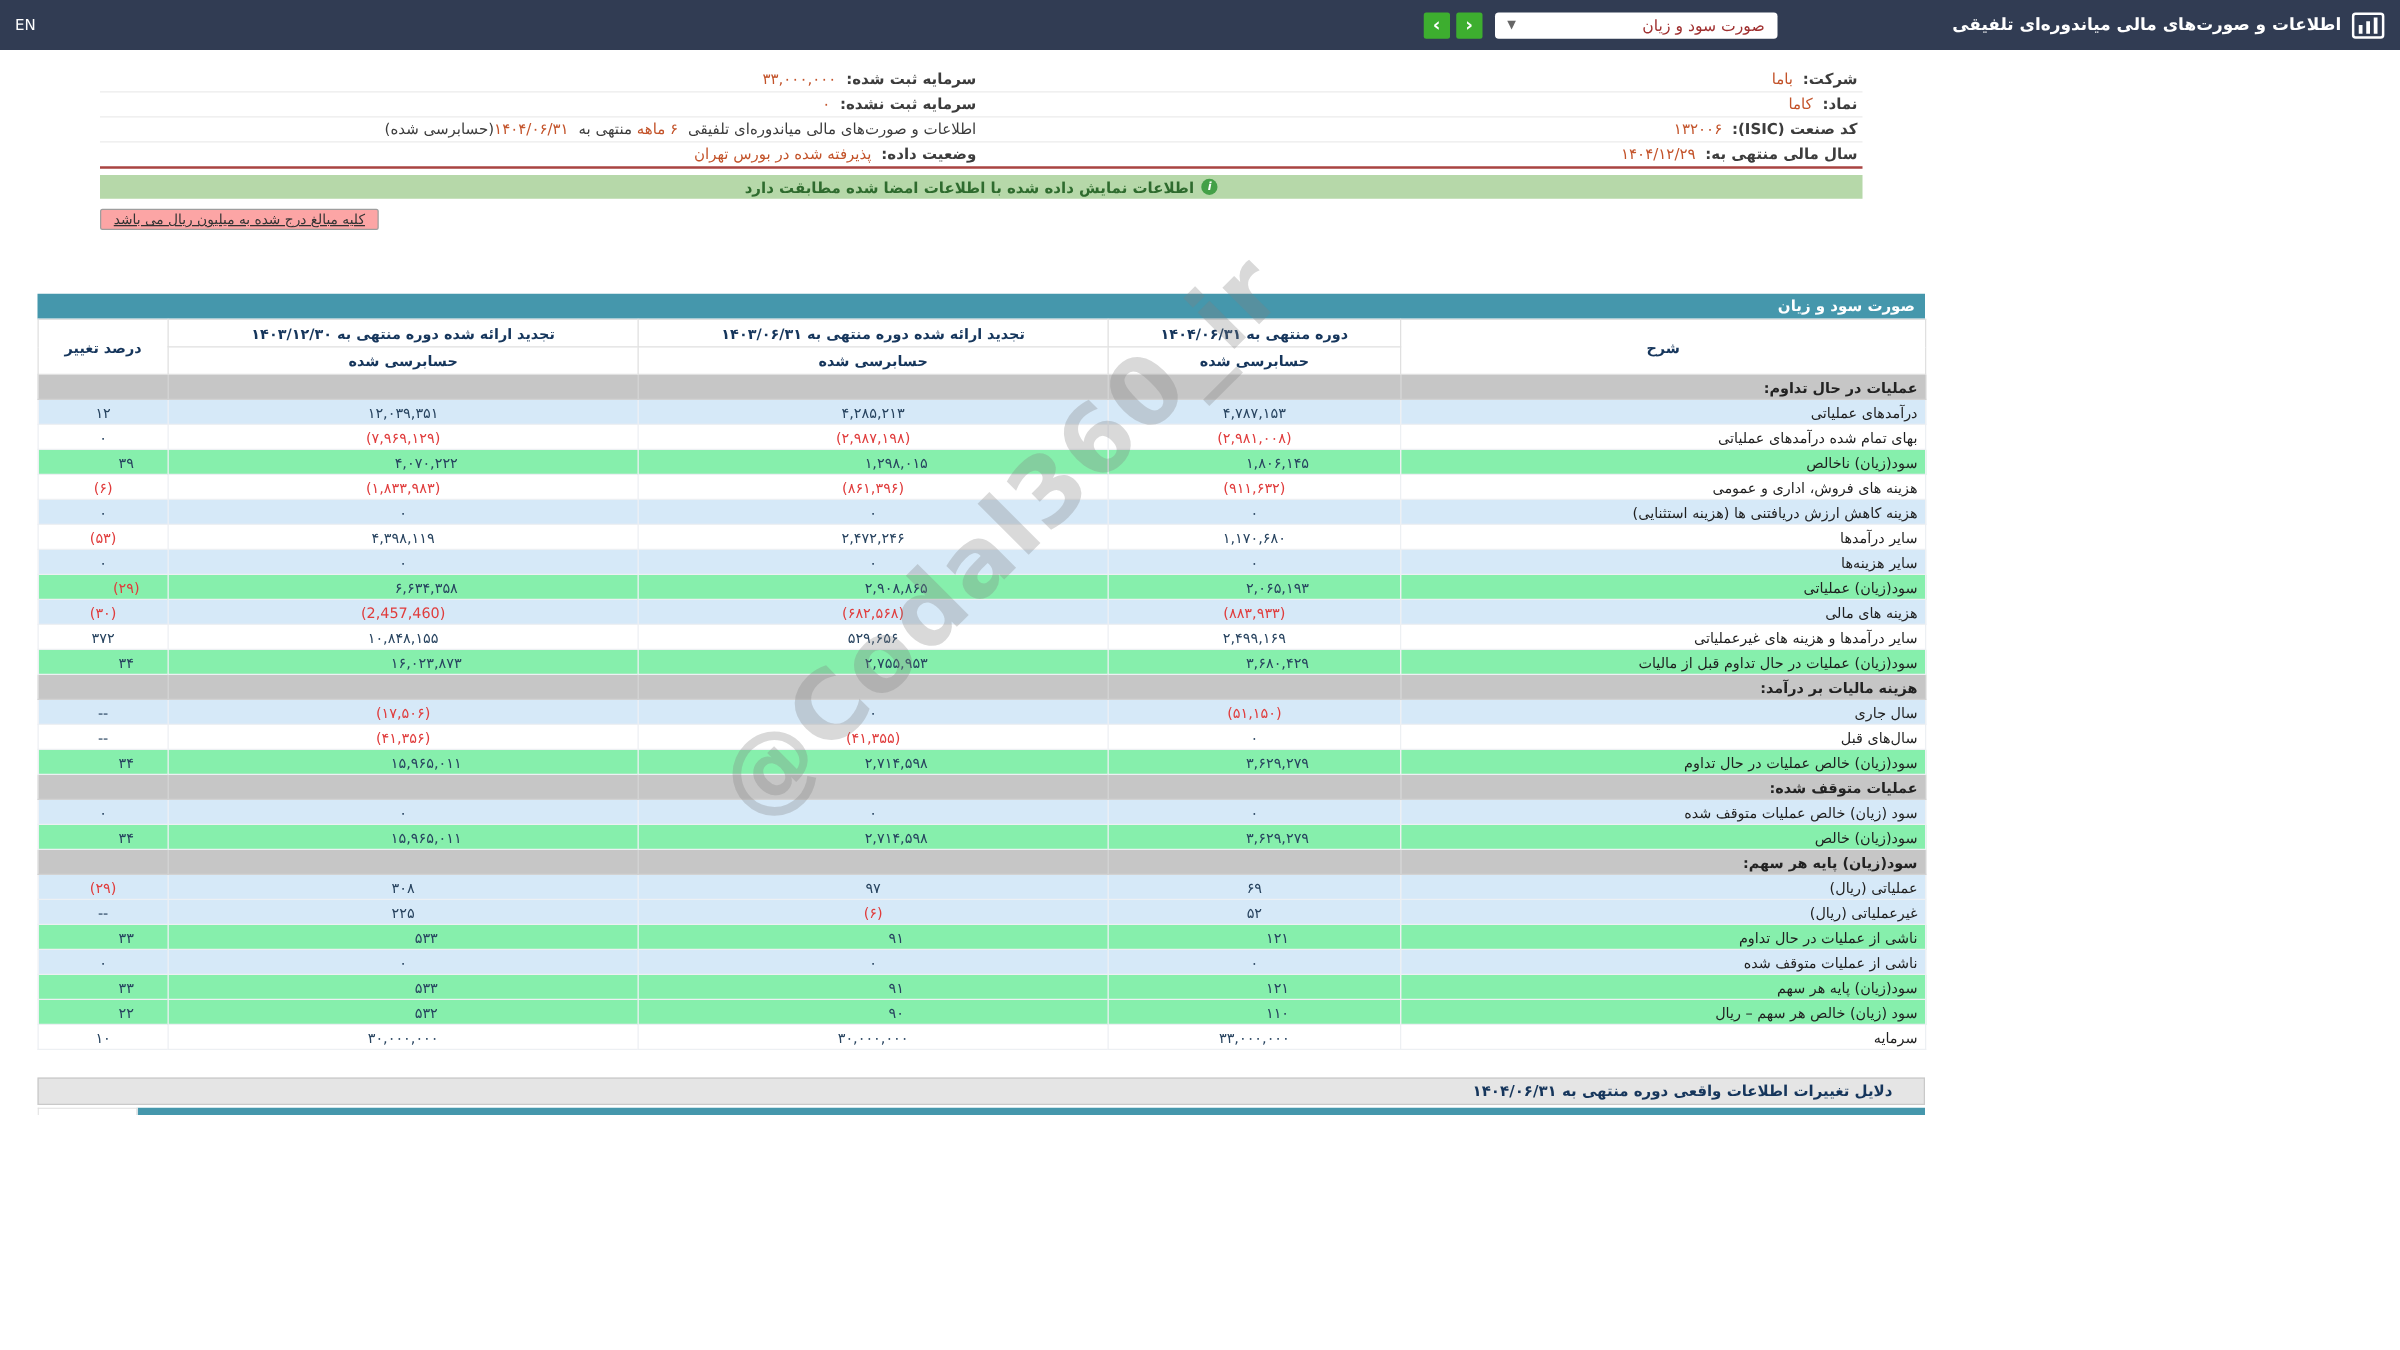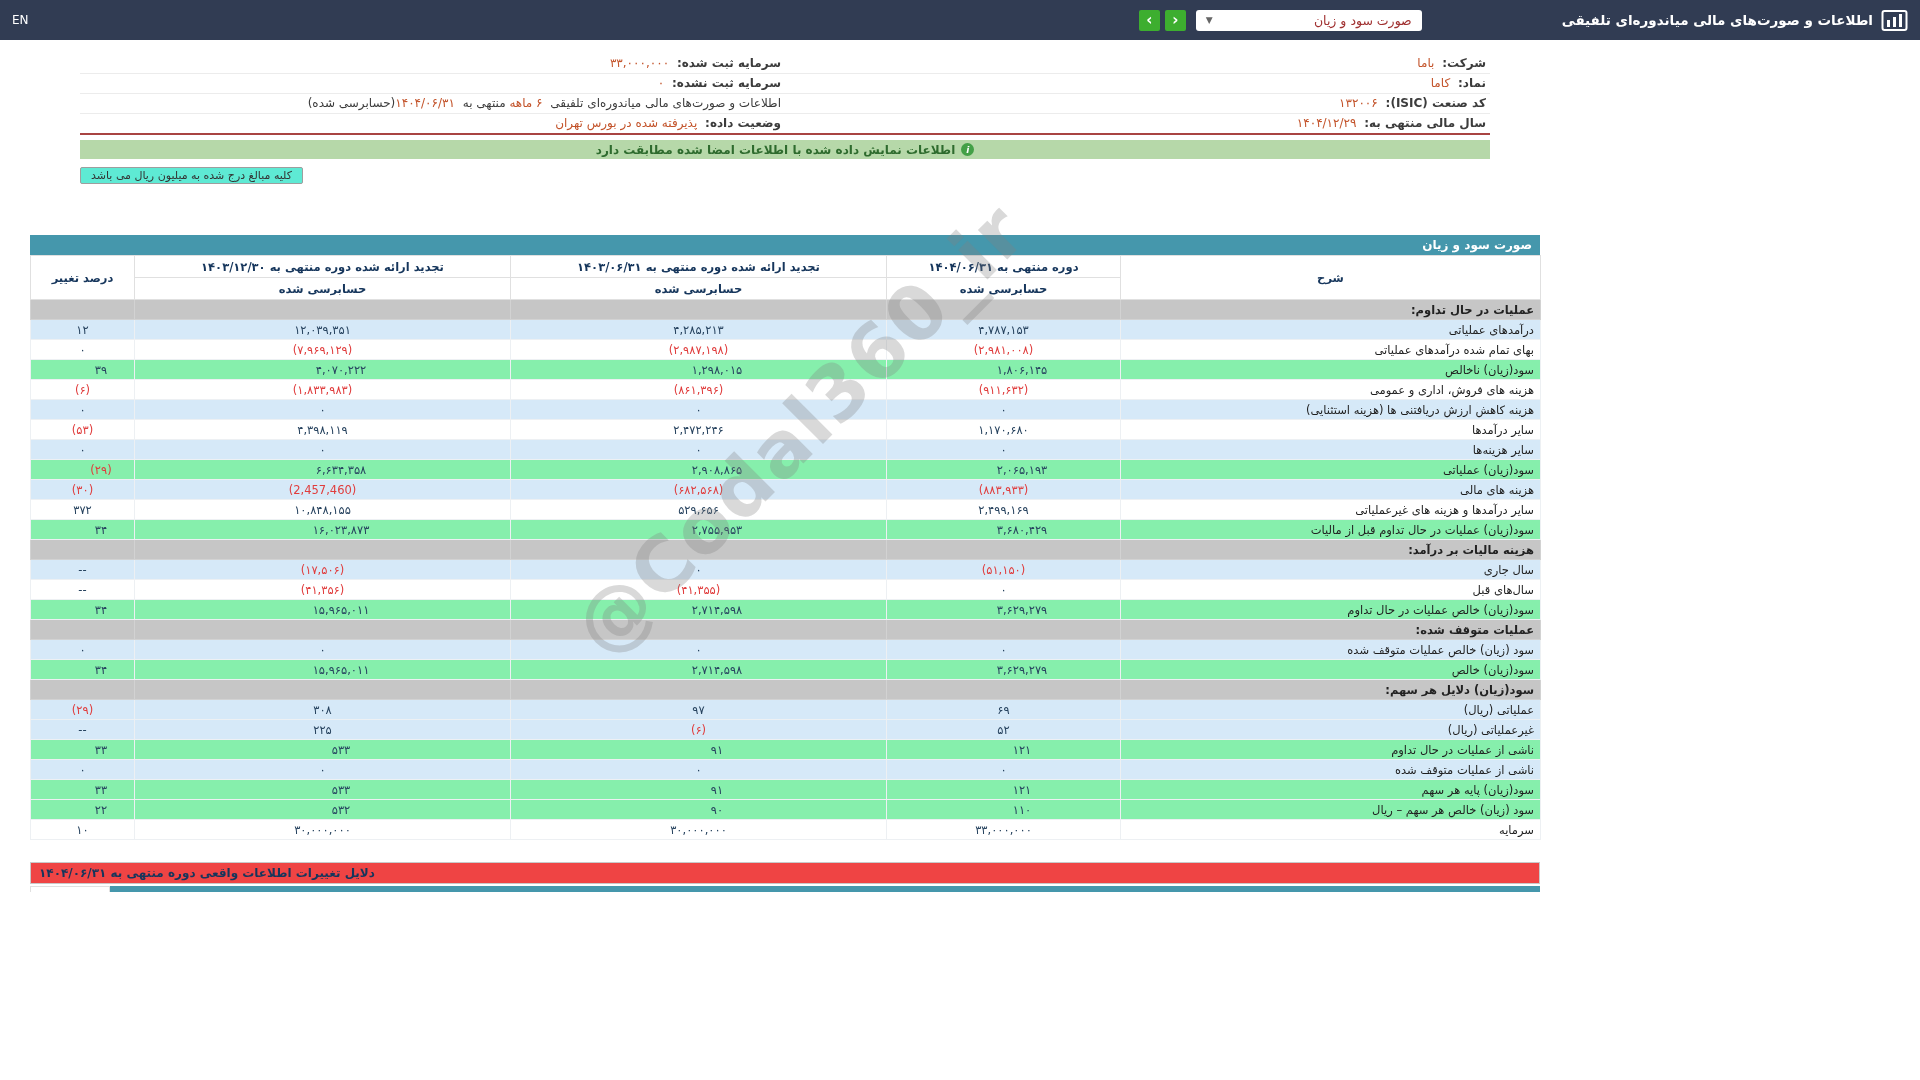--- a/index.html
+++ b/index.html
@@ -51,21 +51,21 @@
   .info-icon {
     width:13px; height:13px; background:#43a047; color:#fff; border-radius:50%;
     display:inline-flex; align-items:center; justify-content:center;
     font-size:9px; font-weight:bold; font-style:italic; flex:0 0 auto;
   }
 
   
   .amounts-wrap { margin:8px 0 0 80px; }
   .amounts-note {
     display:inline-block; border:1px solid #9e9e9e; border-radius:2px;
-    padding:1px 10px; font-size:11px; color:#333; direction:rtl; background:#5eead4;
+    padding:1px 10px; font-size:11px; color:#333; direction:rtl; background:#fca5a5;text-decoration:underline;
   }
 
   
   .statement-wrap { margin:51px 380px 0 30px; position:relative; }
   .table-title-bar {
     background:#4597ac; color:#fff; font-weight:bold; font-size:12px;
     text-align:right; direction:rtl; padding:3px 8px; height:20px;
   }
   table.statement-table {
     width:100%; border-collapse:collapse; direction:rtl; table-layout:fixed;
@@ -88,23 +88,23 @@
 
   .watermark {
     position:absolute; top:150px; left:470px; direction:ltr;
     transform:rotate(-45deg); font-size:76px; font-weight:bold;
     color:rgba(128,128,128,0.30); pointer-events:none; white-space:nowrap;
     letter-spacing:2px; z-index:5;
   }
 
   
   .reasons-bar {
-    margin:22px 380px 0 30px; border:1px solid #c9c9c9; background:#ef4444;
+    margin:22px 380px 0 30px; border:1px solid #c9c9c9; background:#e5e5e5;
     color:#16365c; font-weight:bold; font-size:12px; direction:rtl;
-    text-align:left; padding:3px 8px; height:22px; cursor:pointer;
+    text-align:right; padding:3px 25px; height:22px; cursor:pointer;
   }
   .next-strip { margin:2px 380px 0 30px; height:6px; display:flex; direction:rtl; overflow:hidden; }
   .strip-teal { flex:1; background:#4597ac; }
   .strip-white { width:80px; background:#fff; border:1px solid #e0e0e0; border-bottom:none; }
 </style>
 </head>
 <body>
 
 <div class="topbar">
   <div class="logo">
@@ -335,21 +335,21 @@
           <td class="c-val">۰</td>
         </tr>
         <tr class="row-yellow">
           <td class="c-label">سود(زیان) خالص</td>
           <td class="c-val">۳,۶۲۹,۲۷۹</td>
           <td class="c-val">۲,۷۱۴,۵۹۸</td>
           <td class="c-val">۱۵,۹۶۵,۰۱۱</td>
           <td class="c-val">۳۴</td>
         </tr>
         <tr class="row-section">
-          <td class="c-label">سود(زیان) دلایل هر سهم:</td>
+          <td class="c-label">سود(زیان) پایه هر سهم:</td>
           <td class="c-val"></td>
           <td class="c-val"></td>
           <td class="c-val"></td>
           <td class="c-val"></td>
         </tr>
         <tr class="row-blue">
           <td class="c-label">عملیاتی (ریال)</td>
           <td class="c-val">۶۹</td>
           <td class="c-val">۹۷</td>
           <td class="c-val">۳۰۸</td>

